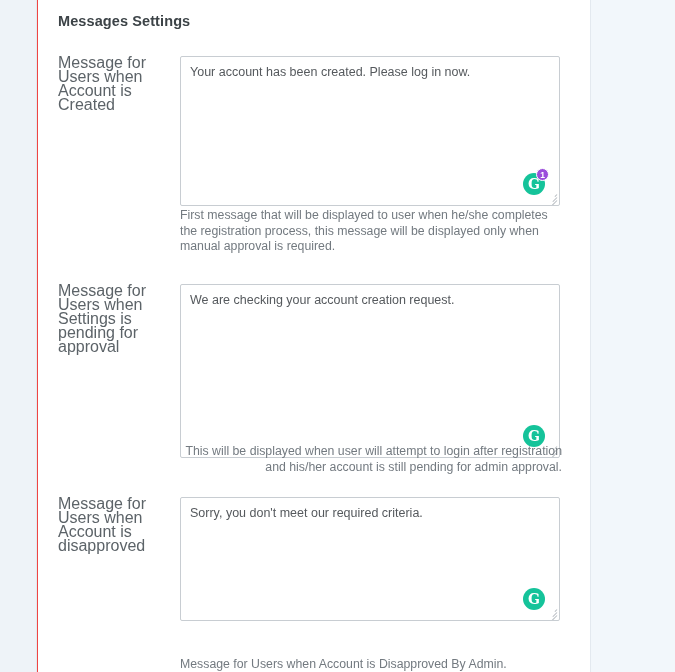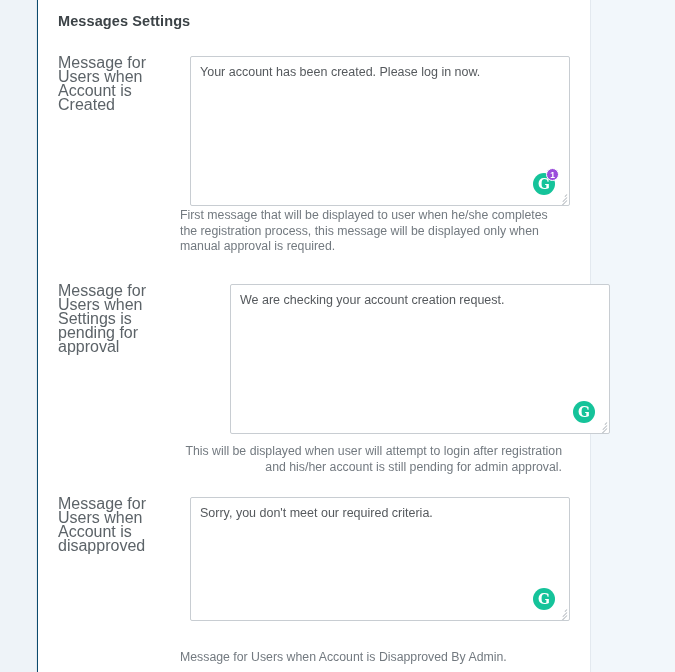--- a/index.html
+++ b/index.html
@@ -13,21 +13,21 @@
     background: #f1f6fa;
     color: #4a5055;
     font-size: 13px;
   }
 
   
   #page {
     position: relative;
     width: 675px;
     height: 672px;
-    background: #0c4a6e;
+    background: #ef4444;
   }
   #left-gutter {
     position: absolute;
     left: 0; top: 0;
     width: 37px; height: 672px;
     background: #eef3f8;
     border-right: 1px solid #e3e9ef;
   }
   #right-gutter {
     position: absolute;
@@ -65,21 +65,21 @@
     position: absolute;
     left: 20px;
     top: 0;
     width: 120px;
     font-size: 16px;
     line-height: 14px;
     color: #5c6368;
   }
   .field-control {
     position: absolute;
-    left: 152px;
+    left: 142px;
     width: 380px;
   }
   .textbox {
     position: relative;
     width: 380px;
     border: 1px solid #c8cdd2;
     border-radius: 2px;
     background: #ffffff;
     padding: 7px 9px 0 9px;
     font-family: "Liberation Sans", sans-serif;
@@ -195,21 +195,21 @@
         </div>
       </div>
 
       <div class="help-text" style="top:152px;">First message that will be displayed to user when he/she completes the registration process, this message will be displayed only when manual approval is required.</div>
     </div>
 
     <div class="form-row" style="top:284px;">
       <label class="field-label">Message for Users when Settings is pending for approval</label>
 
       <div class="field-control">
-        <div class="textbox" style="height:150px;margin-left:40px;">
+        <div class="textbox" style="height:174px;">
           <span class="value">We are checking your account creation request.</span>
 
           <div class="gram">
             <div class="disc">G</div>
           </div>
 
           <div class="resize-grip">
             <i></i>
               <i></i>
               <i></i>
@@ -232,17 +232,17 @@
           </div>
 
           <div class="resize-grip">
             <i></i>
               <i></i>
               <i></i>
           </div>
         </div>
       </div>
 
-      <div class="help-text" style="top:153px;">Message for Users when Account is Disapproved By Admin.</div>
+      <div class="help-text" style="top:160px;">Message for Users when Account is Disapproved By Admin.</div>
     </div>
 
   </div>
 </div>
 
 </body></html>

